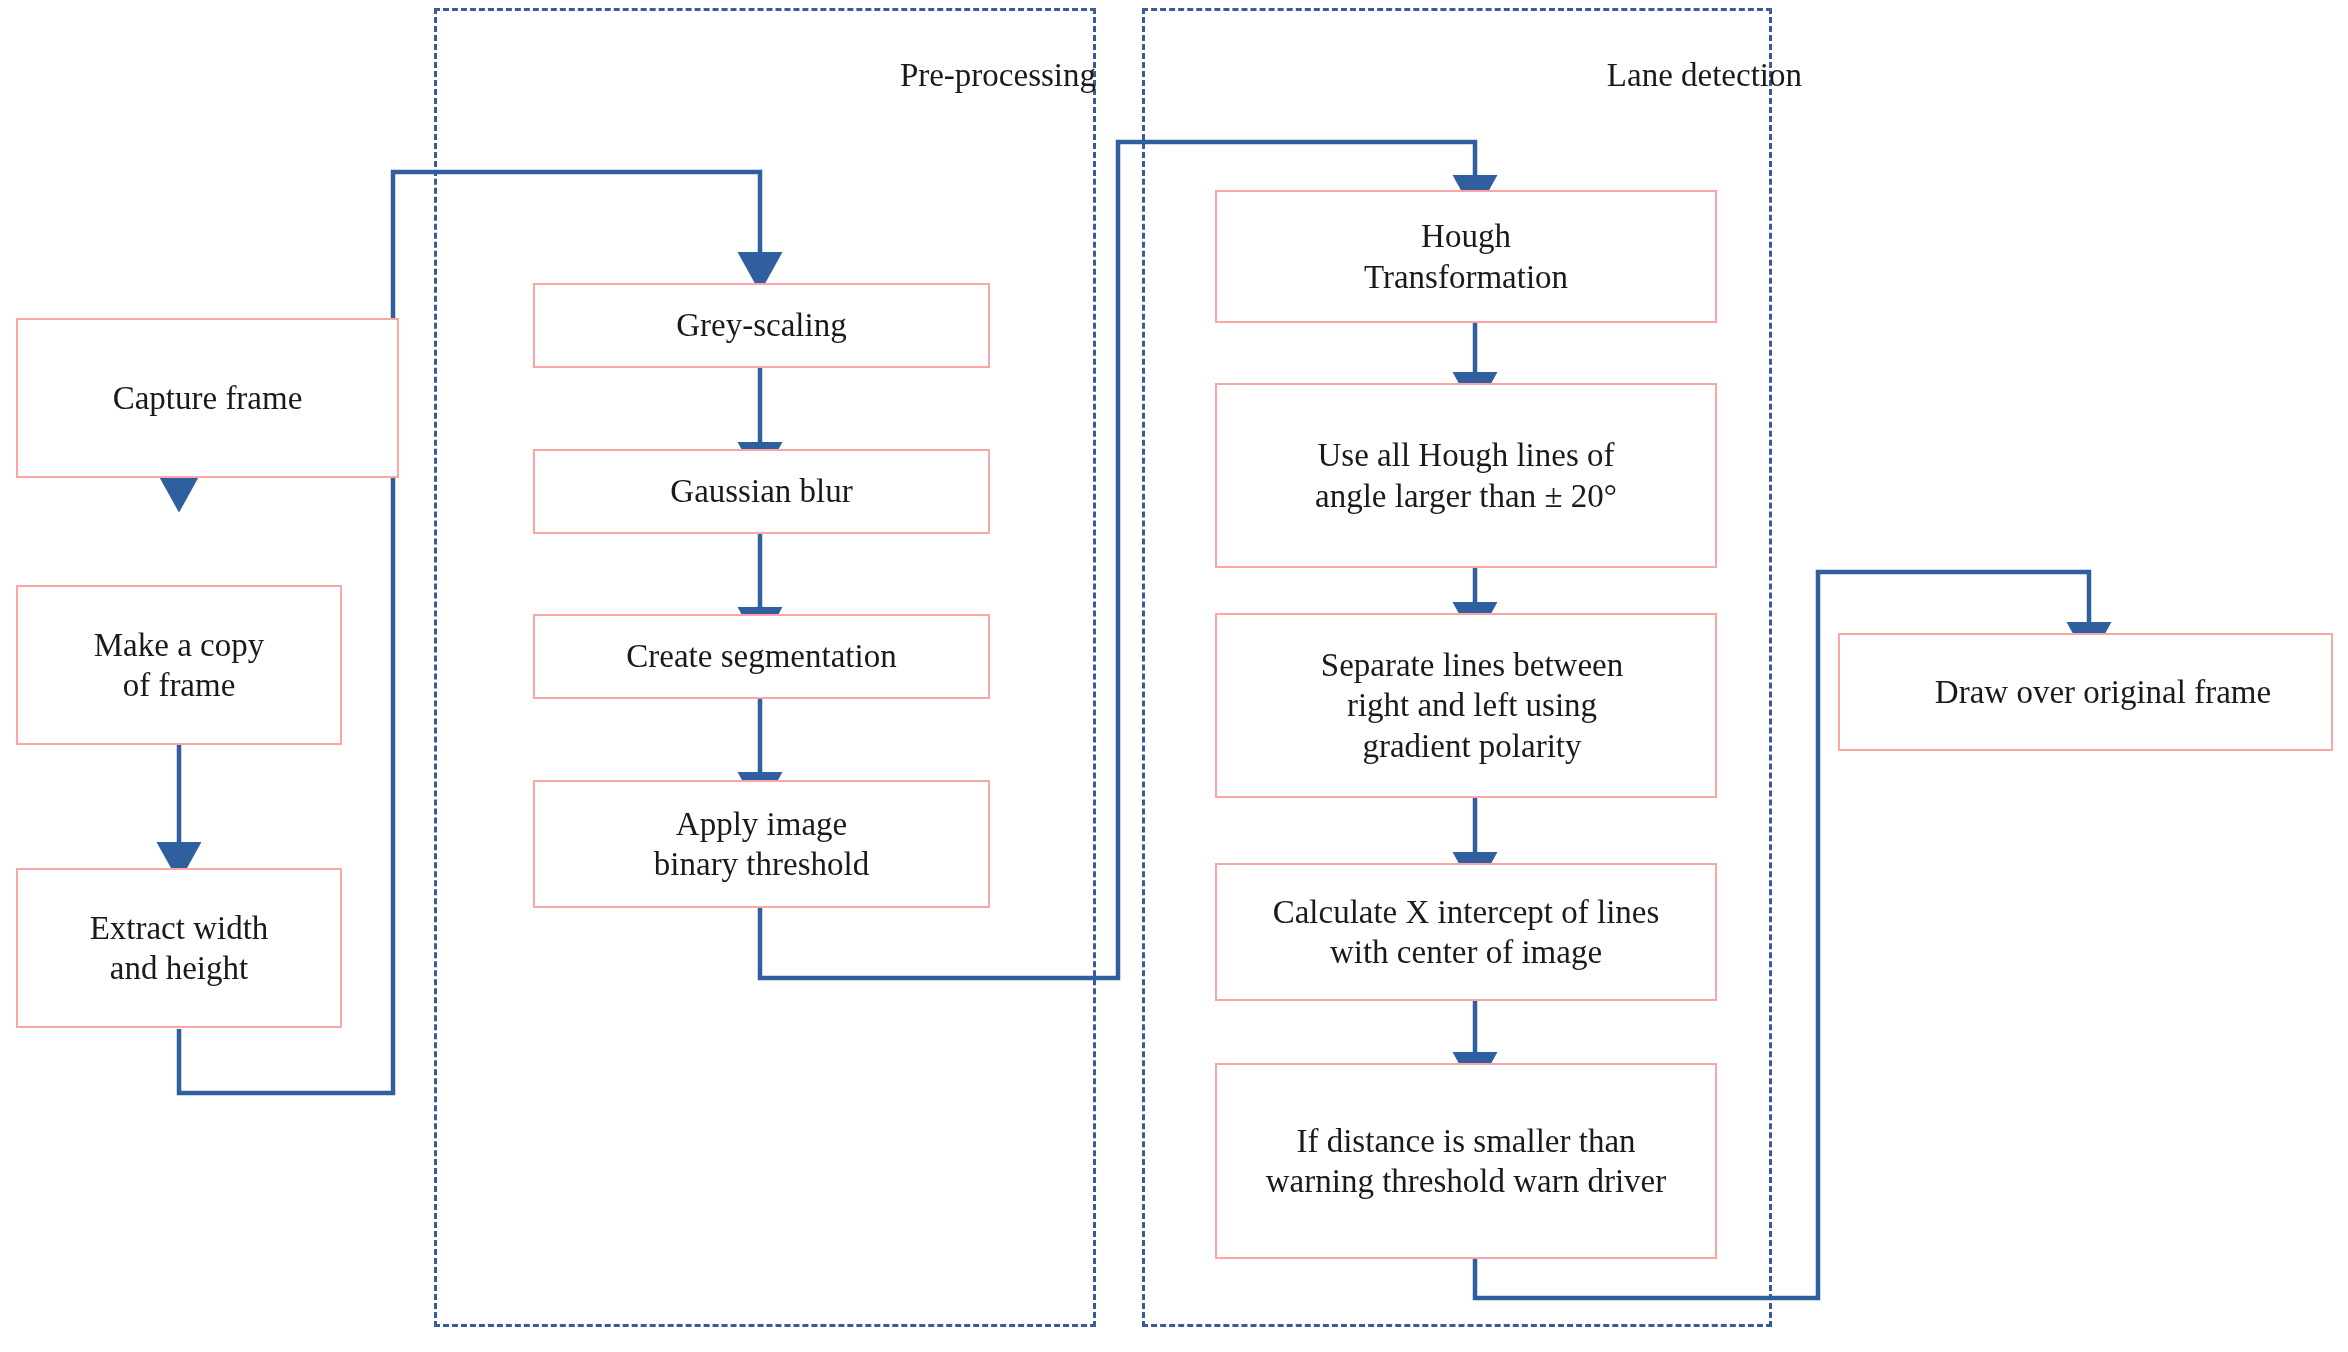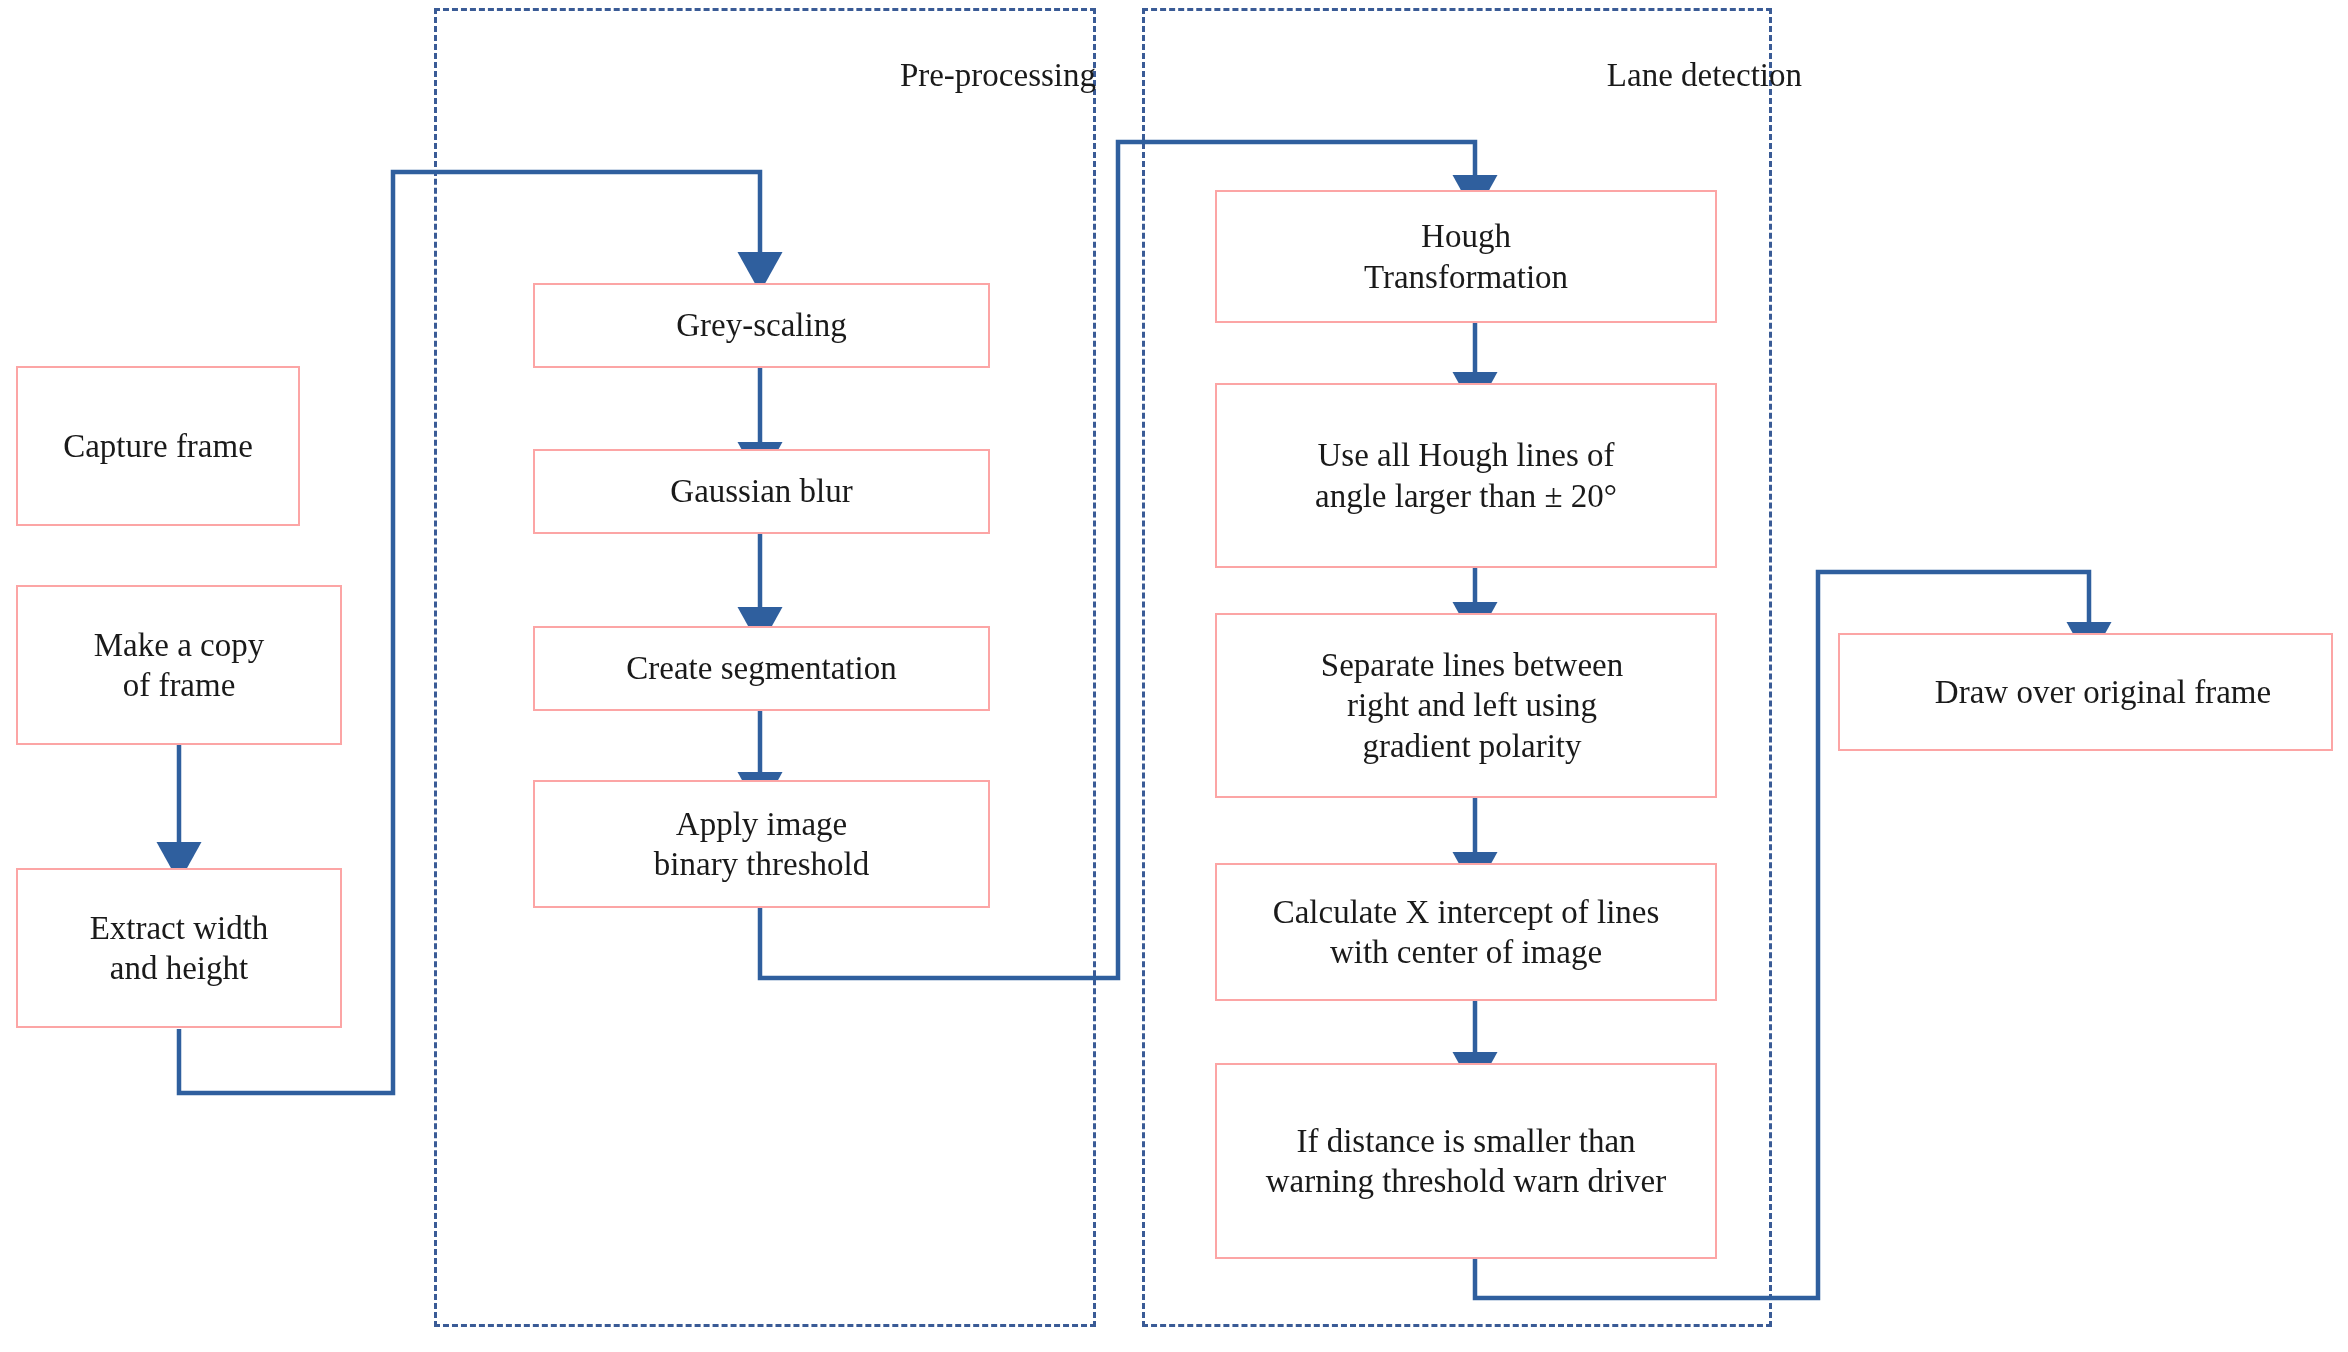--- a/index.html
+++ b/index.html
@@ -89,33 +89,33 @@
       <line x1="1475" y1="567" x2="1475" y2="612" marker-end="url(#ah)"></line>
 
       <line x1="1475" y1="797" x2="1475" y2="862" marker-end="url(#ah)"></line>
 
       <line x1="1475" y1="1000" x2="1475" y2="1062" marker-end="url(#ah)"></line>
 
       <path d="M1475,1258 L1475,1298 L1818,1298 L1818,572 L2089,572 L2089,632" marker-end="url(#ah)"></path>
     </g>
   </svg>
 
-  <div class="node-box" style="left:16px; top:318px; width:284px; height:160px;margin-top:48px;">Capture frame</div>
+  <div class="node-box" style="left:16px; top:318px; width:383px; height:160px;">Capture frame</div>
 
   <div class="node-box" style="left:16px; top:585px; width:326px; height:160px;">Make a copy
 of frame</div>
 
   <div class="node-box" style="left:533px; top:283px; width:457px; height:85px;">Grey-scaling</div>
 
   <div class="node-box" style="left:16px; top:868px; width:326px; height:160px;">Extract width
 and height</div>
 
   <div class="node-box" style="left:533px; top:449px; width:457px; height:85px;">Gaussian blur</div>
 
-  <div class="node-box" style="left:533px; top:614px; width:457px; height:85px;margin-top:12px;">Create segmentation</div>
+  <div class="node-box" style="left:533px; top:614px; width:457px; height:85px;">Create segmentation</div>
 
   <div class="node-box" style="left:533px; top:780px; width:457px; height:128px;">Apply image
 binary threshold</div>
 
   <div class="node-box" style="left:1215px; top:190px; width:502px; height:133px;">Hough
 Transformation</div>
 
   <div class="node-box" style="left:1215px; top:383px; width:502px; height:185px;">Use all Hough lines of
 angle larger than ± 20°</div>
 

